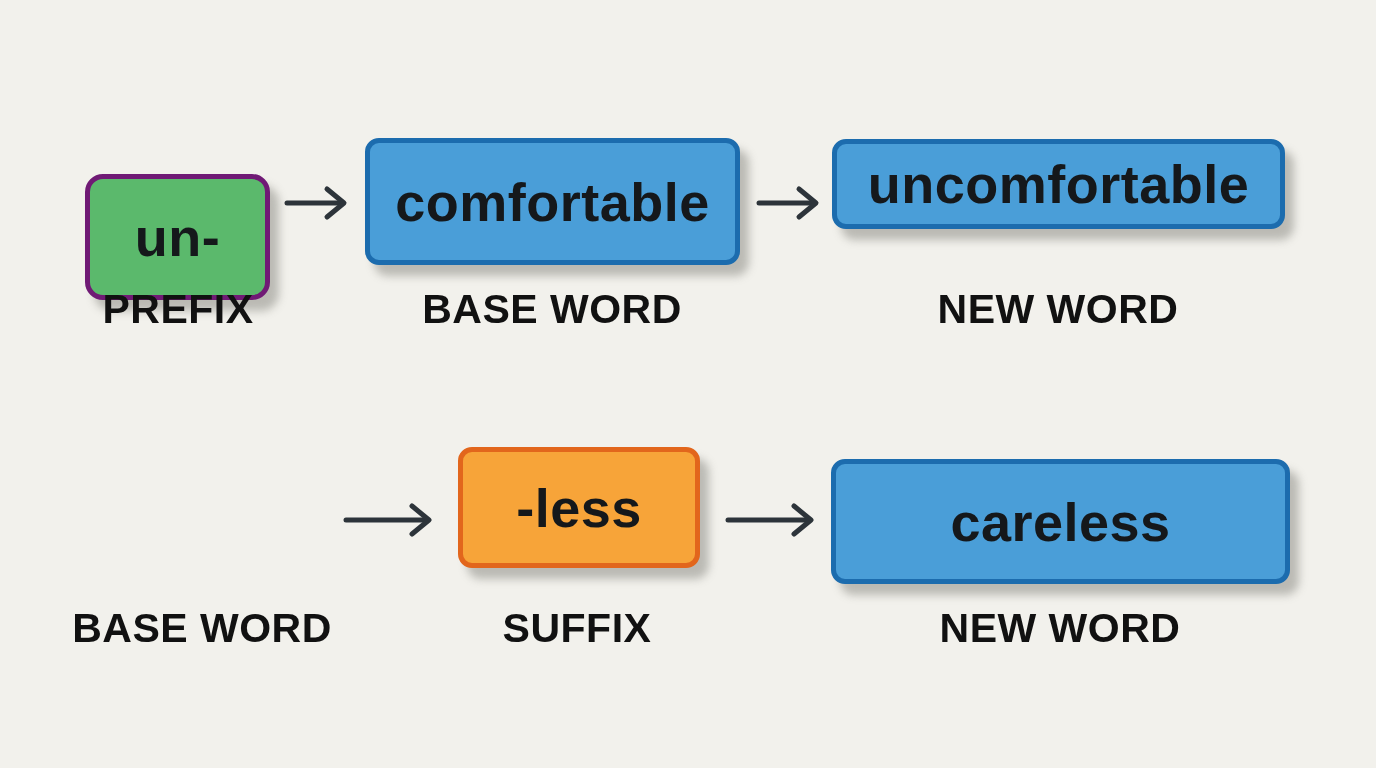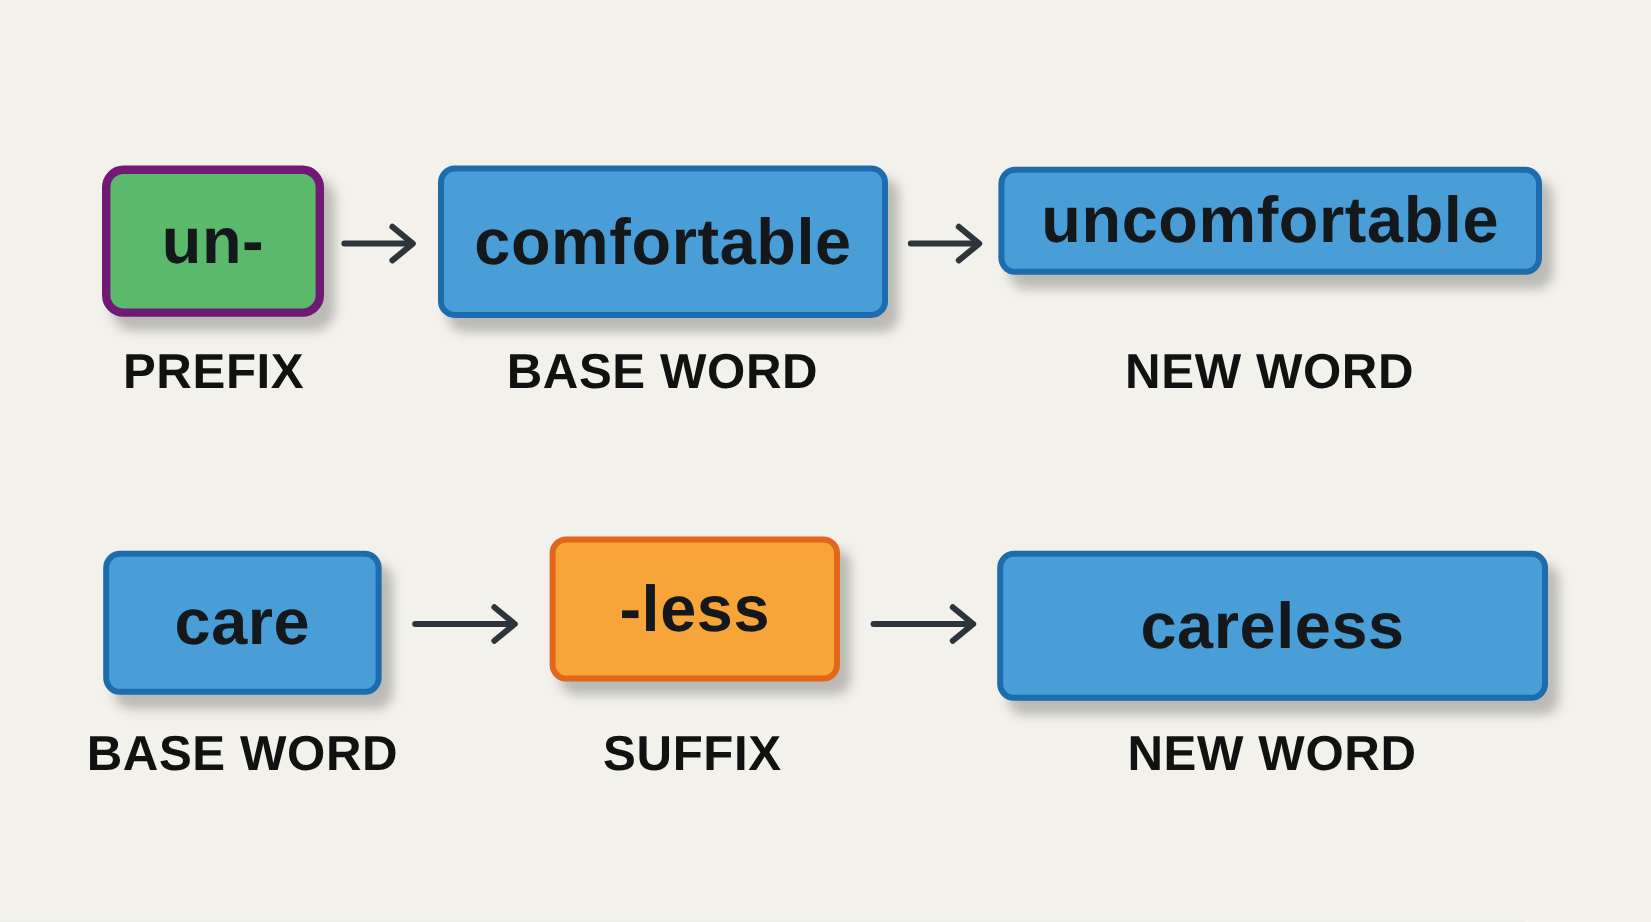--- a/index.html
+++ b/index.html
@@ -22,22 +22,23 @@
     justify-content: center;
     box-sizing: border-box;
     color: #15181b;
     font-size: 54px;
     font-weight: bold;
     letter-spacing: 0.5px;
     box-shadow: 9px 11px 9px rgba(105,105,98,0.40);
   }
   .box-green {
     background: #5bb96c;
-    border: 7px solid #701a75;
+    border: 5px solid #701a75;
     border-radius: 18px;
+    margin-top: 36px;
   }
   .box-blue {
     background: #4a9ed8;
     border: 5px solid #1c6cae;
     border-radius: 14px;
   }
   .box-orange {
     background: #f7a439;
     border: 5px solid #e2661c;
     border-radius: 14px;
@@ -85,23 +86,20 @@
       <line x1="3" y1="21" x2="57" y2="21" stroke="#2d343a" stroke-width="5" stroke-linecap="round"></line>
       <polyline points="43,7 60,21 43,35" fill="none" stroke="#2d343a" stroke-width="5" stroke-linecap="round" stroke-linejoin="round"></polyline>
     </svg>
   </div>
 
   <div class="word-box box-blue" style="left:832px; top:139px; width:453px; height:90px;">
     <span>uncomfortable</span>
   </div>
   <div class="box-label" style="left:1058px; top:286px;">NEW WORD</div>
 
-  <div class="word-box box-blue" style="left:86px; top:459px; width:232px; height:120px;">
-    <span>care</span>
-  </div>
   <div class="box-label" style="left:202px; top:605px;">BASE WORD</div>
 
   <div class="arrow" style="left:343px; top:499px;">
     <svg width="92" height="42" viewBox="0 0 92 42">
       <line x1="3" y1="21" x2="83" y2="21" stroke="#2d343a" stroke-width="5" stroke-linecap="round"></line>
       <polyline points="69,7 86,21 69,35" fill="none" stroke="#2d343a" stroke-width="5" stroke-linecap="round" stroke-linejoin="round"></polyline>
     </svg>
   </div>
 
   <div class="word-box box-orange" style="left:458px; top:447px; width:242px; height:121px;">

